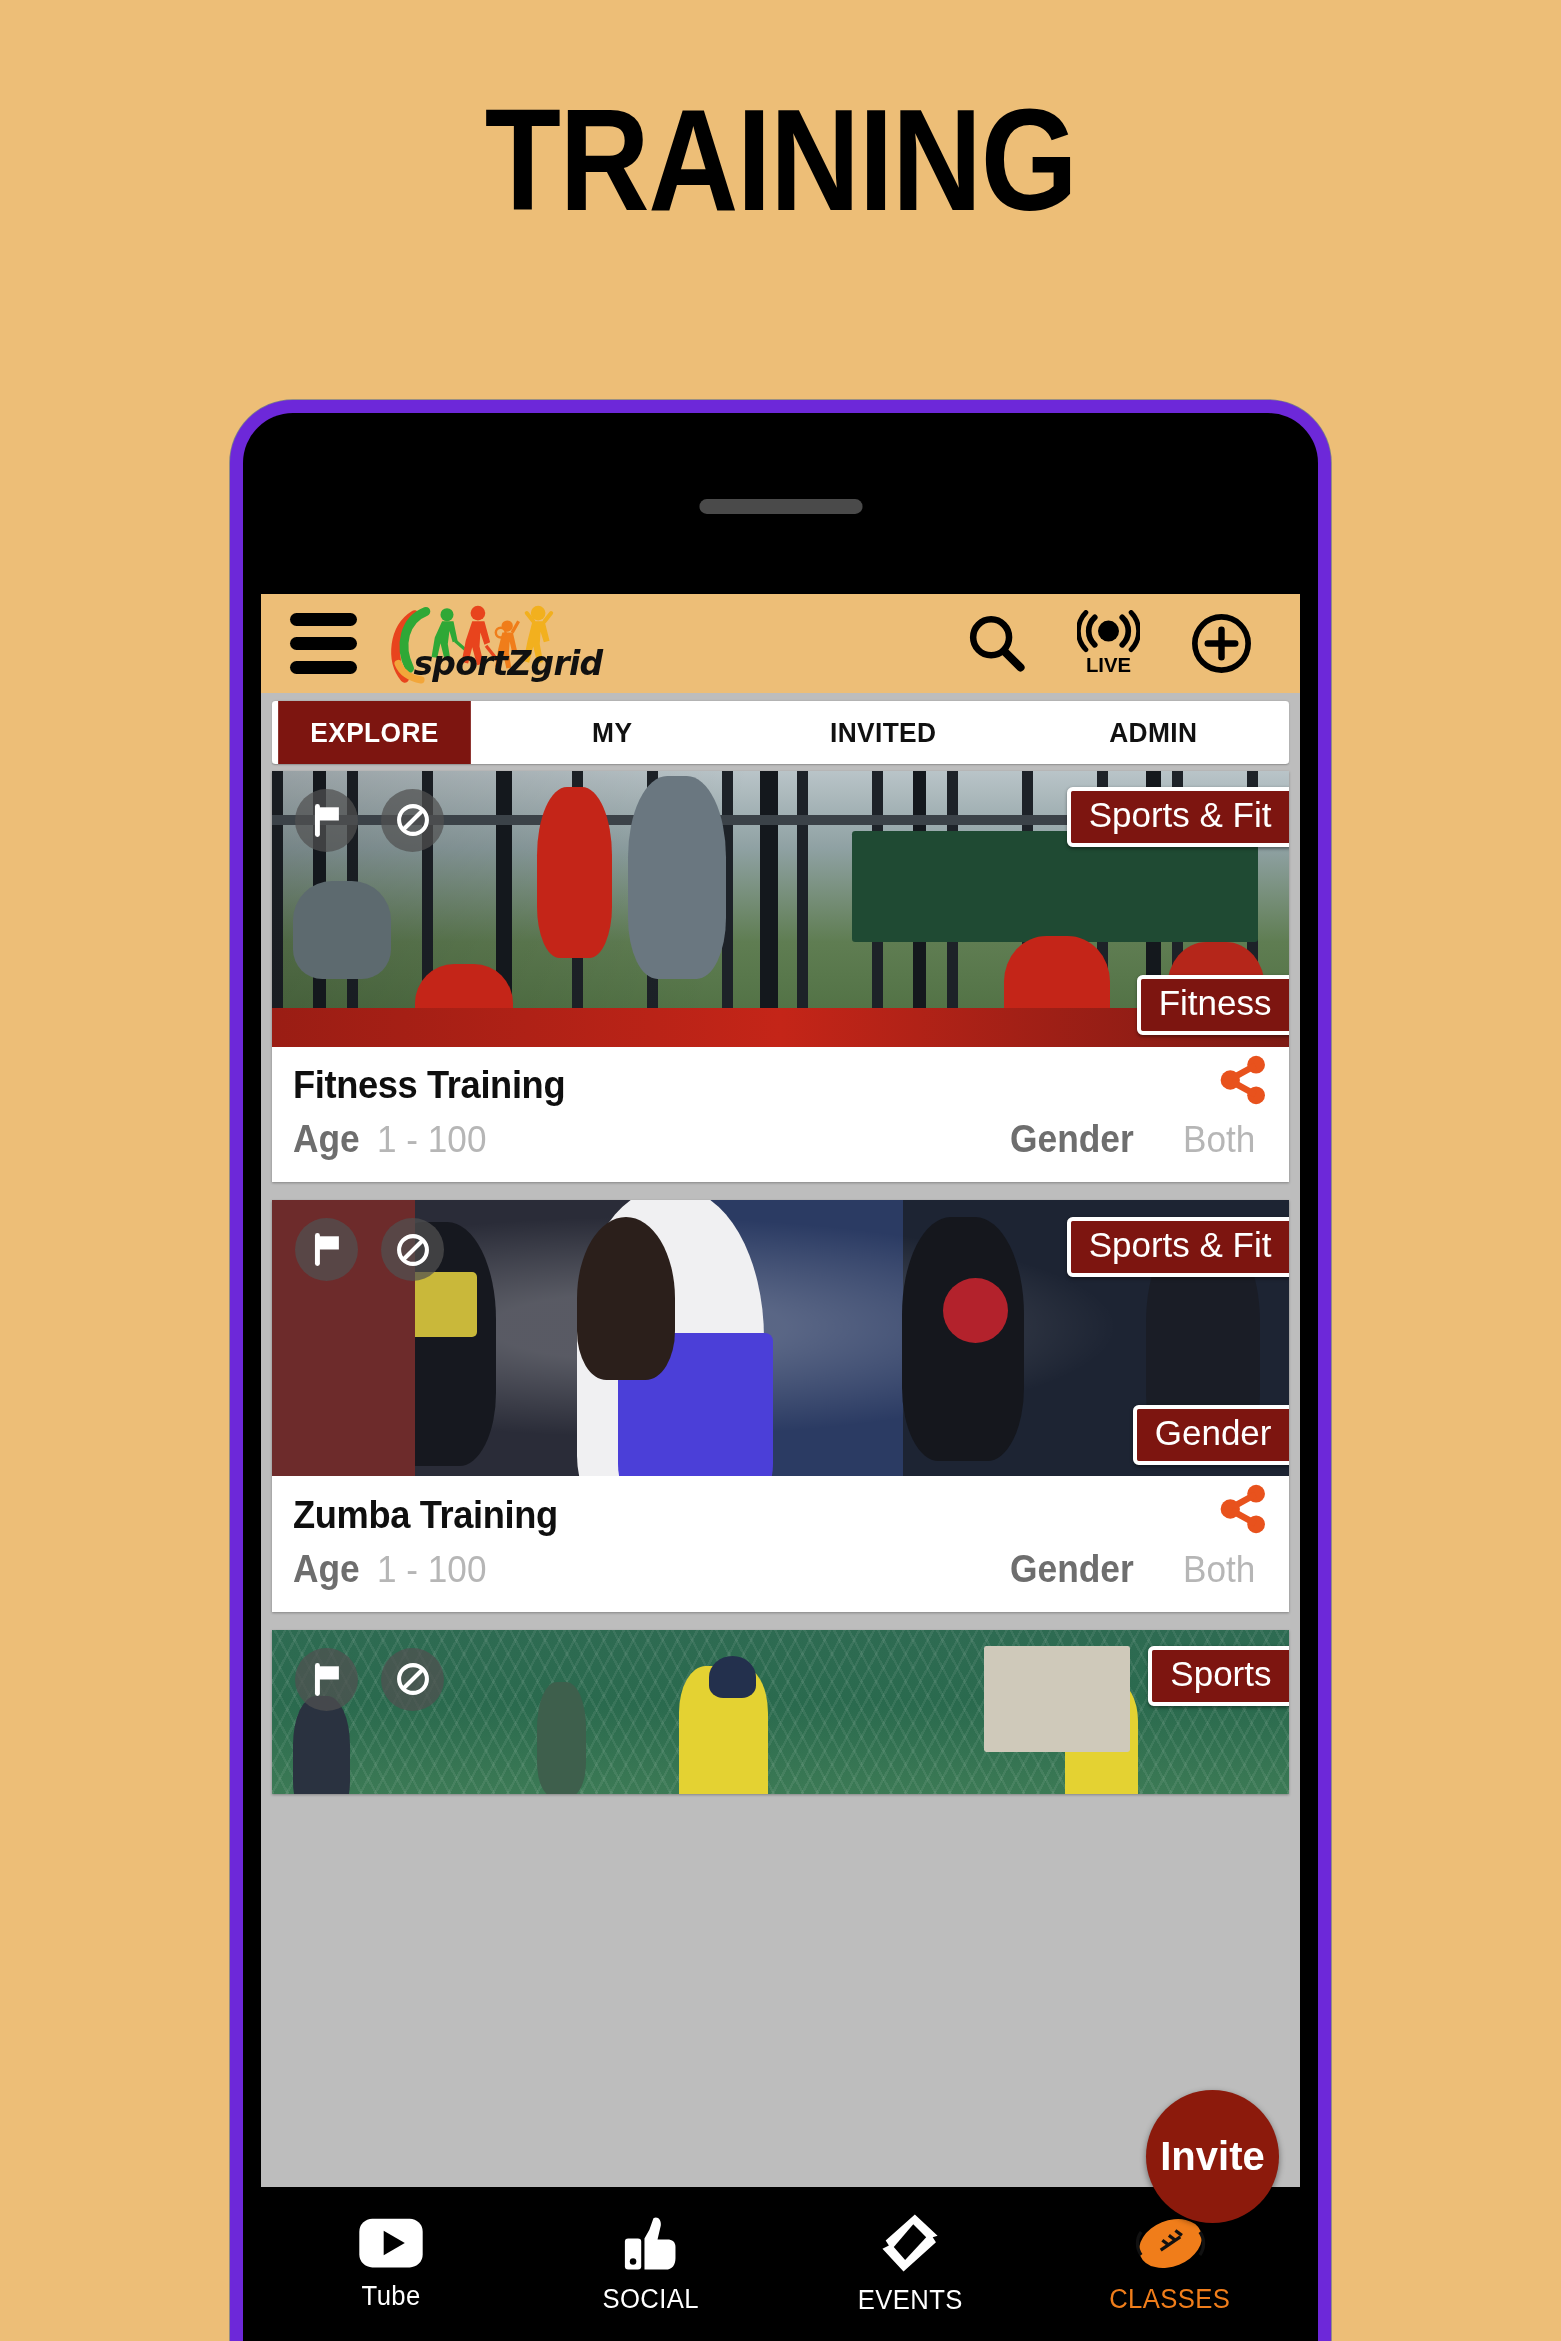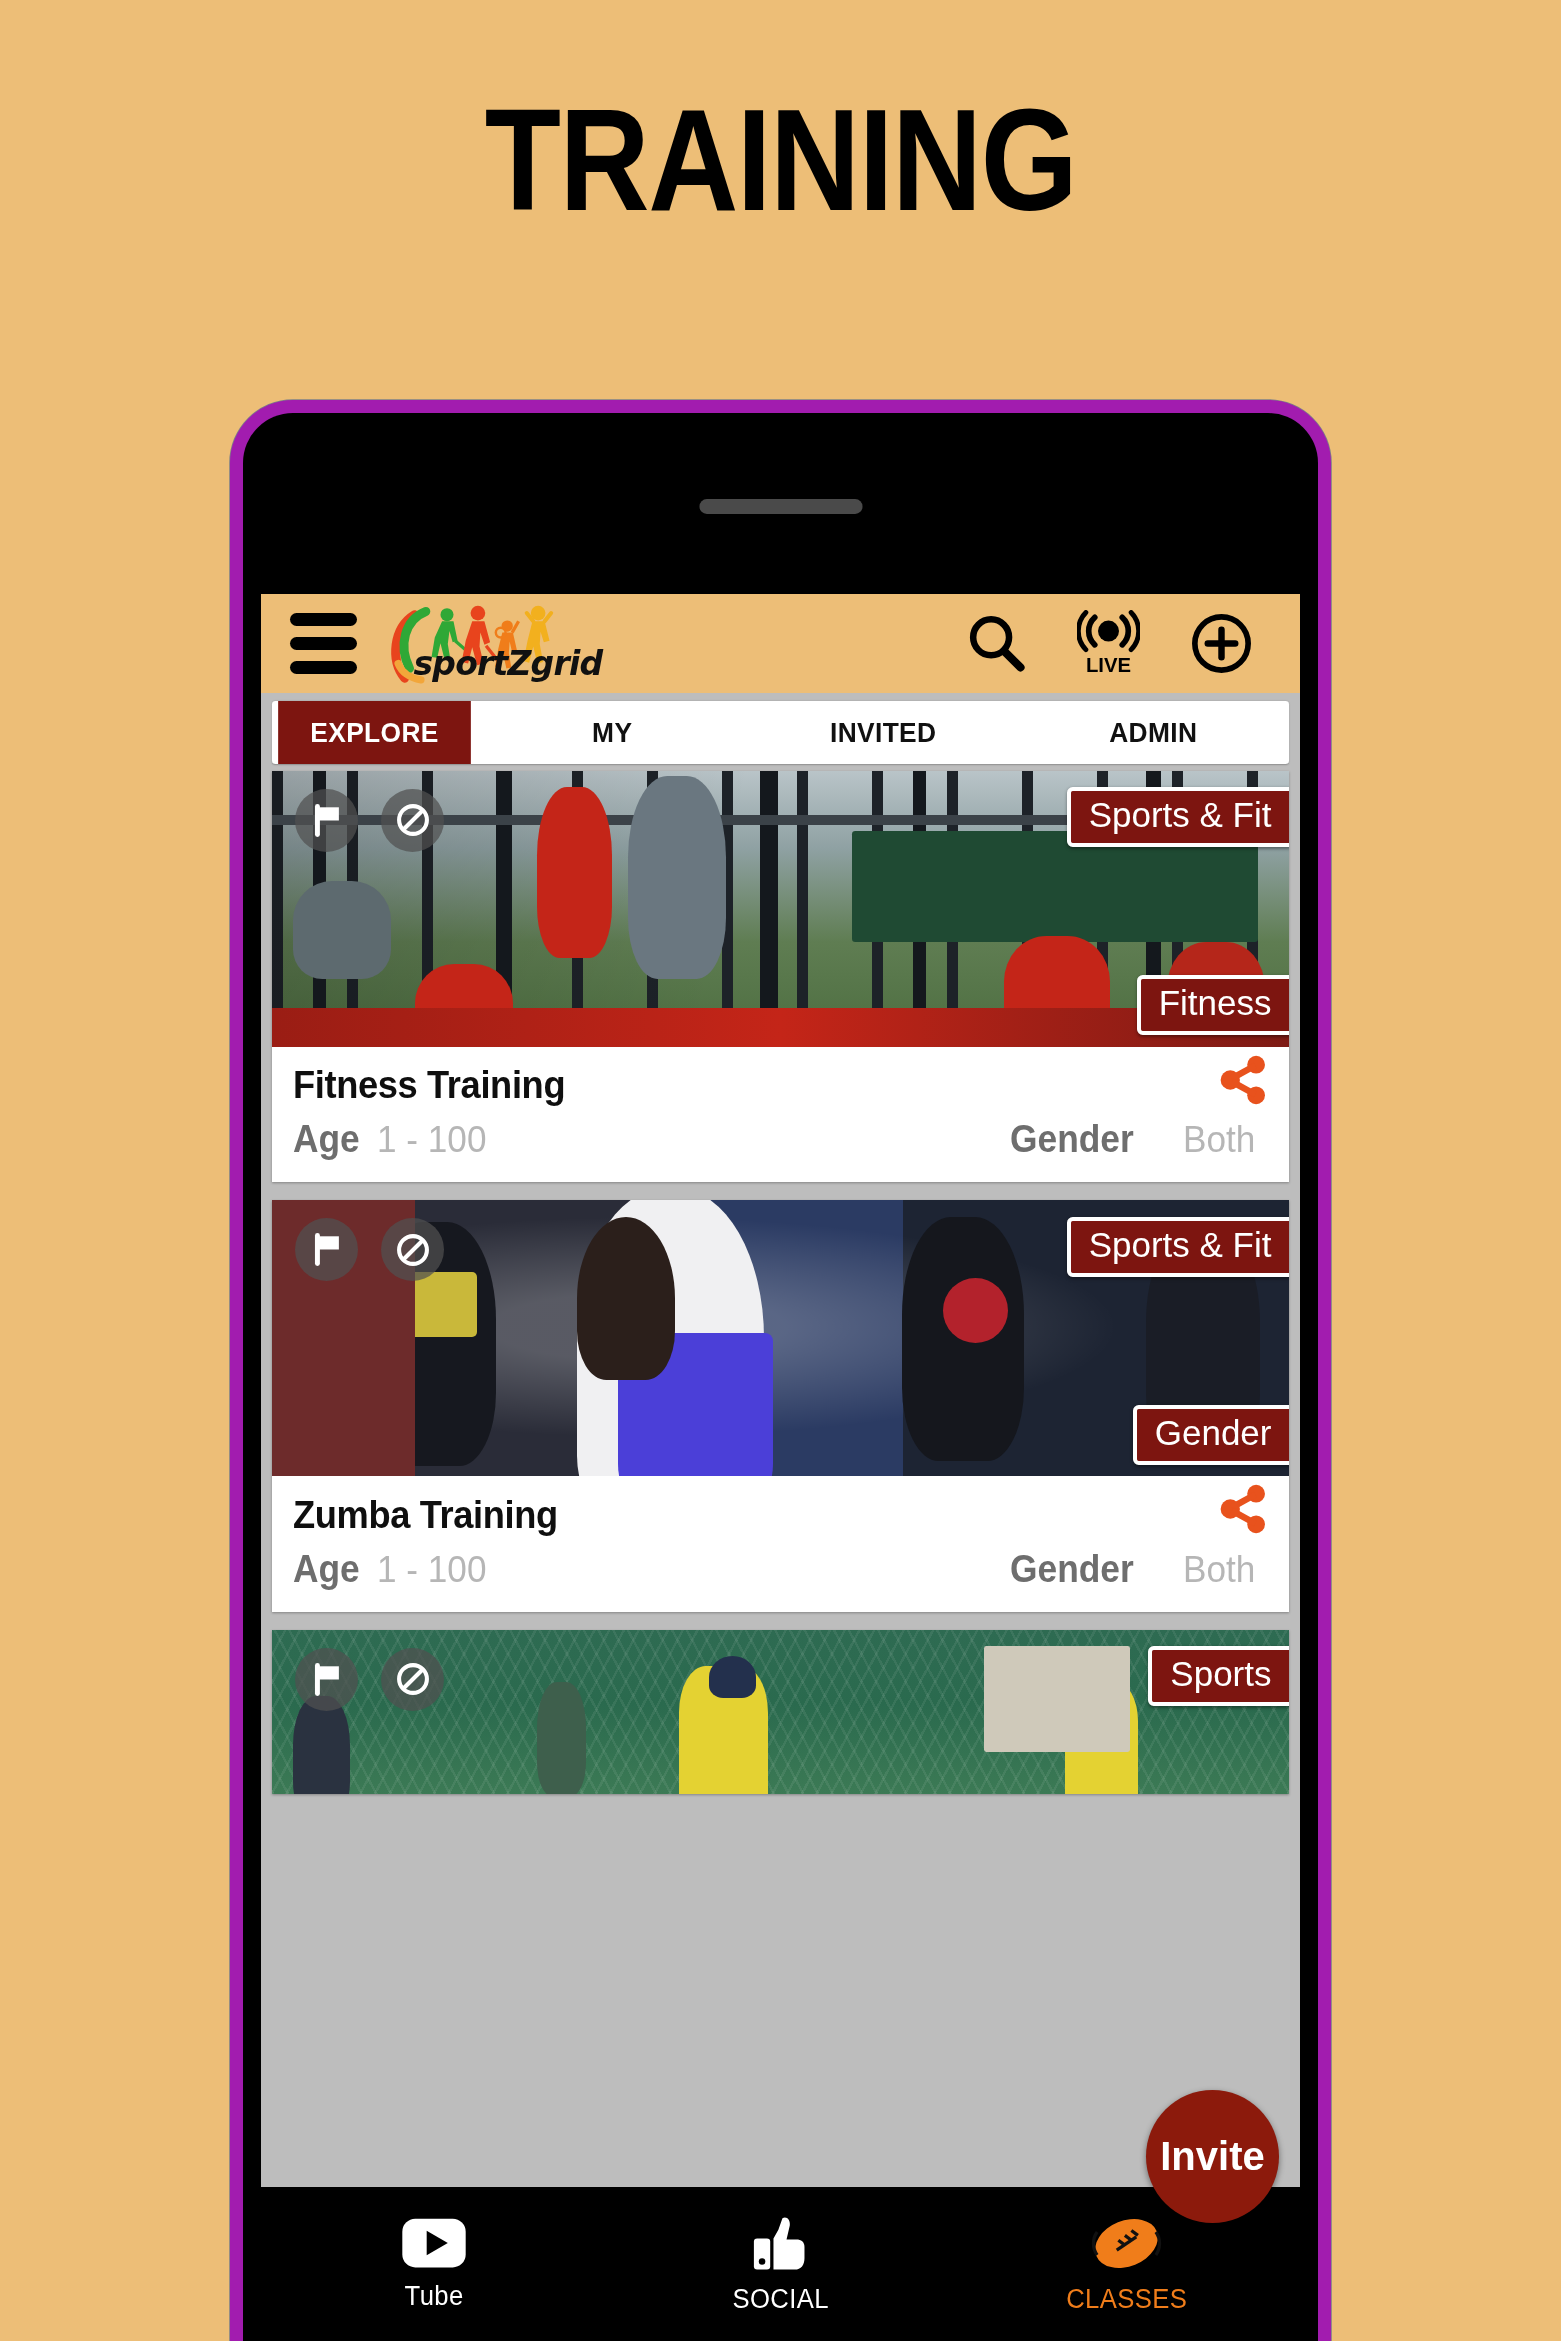--- a/index.html
+++ b/index.html
@@ -22,21 +22,21 @@
     letter-spacing:-1.6px;
     color:#000;
     transform:scaleX(0.86);
   }
 
   
   .phone-frame{
     position:absolute;
     left:230px; top:400px;
     width:1101px; height:1942px;
-    background:#a21caf;
+    background:#6d28d9;
     border-radius:63px 63px 0 0;
     box-shadow:0 0 0 0.8px #7d8187;
   }
   .phone-body{
     position:absolute;
     left:13px; top:13px;
     width:1075px; height:1929px;
     background:#000;
     border-radius:50px 50px 0 0;
     overflow:hidden;
@@ -463,20 +463,27 @@
 
         <div class="nav-item">
           <svg width="62" height="59" viewBox="0 0 76 72">
             <rect x="6" y="30" width="20" height="38" rx="4" fill="#fff"></rect>
             <circle cx="16" cy="58" r="4" fill="#000"></circle>
             <path d="M30 30 L30 68 L56 68 C64 68 68 62 68 54 L68 40 C68 34 64 31 58 31 L46 31 L50 14 C51 7 46 2 41 5 L36 19 Z" fill="#fff"></path>
           </svg>
           <span class="nav-label">SOCIAL</span>
         </div>
 
+        <div class="nav-item">
+          <svg width="62" height="60" viewBox="0 0 76 74">
+            <path d="M44 2 L72 28 L66 30 L70 36 L30 72 L4 44 L12 40 L8 34 Z" fill="#fff"></path>
+            <path d="M42 14 L58 30 L32 58 L18 42 Z" fill="#000"></path>
+          </svg>
+          <span class="nav-label">EVENTS</span>
+        </div>
 
 
         <div class="nav-item active">
           <svg width="75" height="59" viewBox="0 0 92 72">
             <ellipse cx="46" cy="36" rx="40" ry="28" fill="#f07d1a" transform="rotate(-22 46 36)"></ellipse>
             <path d="M10 22 C4 30 4 42 10 50" stroke="#111" stroke-width="4" fill="none"></path>
             <path d="M82 22 C88 30 88 42 82 50" stroke="#111" stroke-width="4" fill="none"></path>
             <line x1="34" y1="44" x2="58" y2="28" stroke="#111" stroke-width="4"></line>
             <line x1="36" y1="32" x2="44" y2="38" stroke="#111" stroke-width="4"></line>
             <line x1="44" y1="26" x2="52" y2="32" stroke="#111" stroke-width="4"></line>

